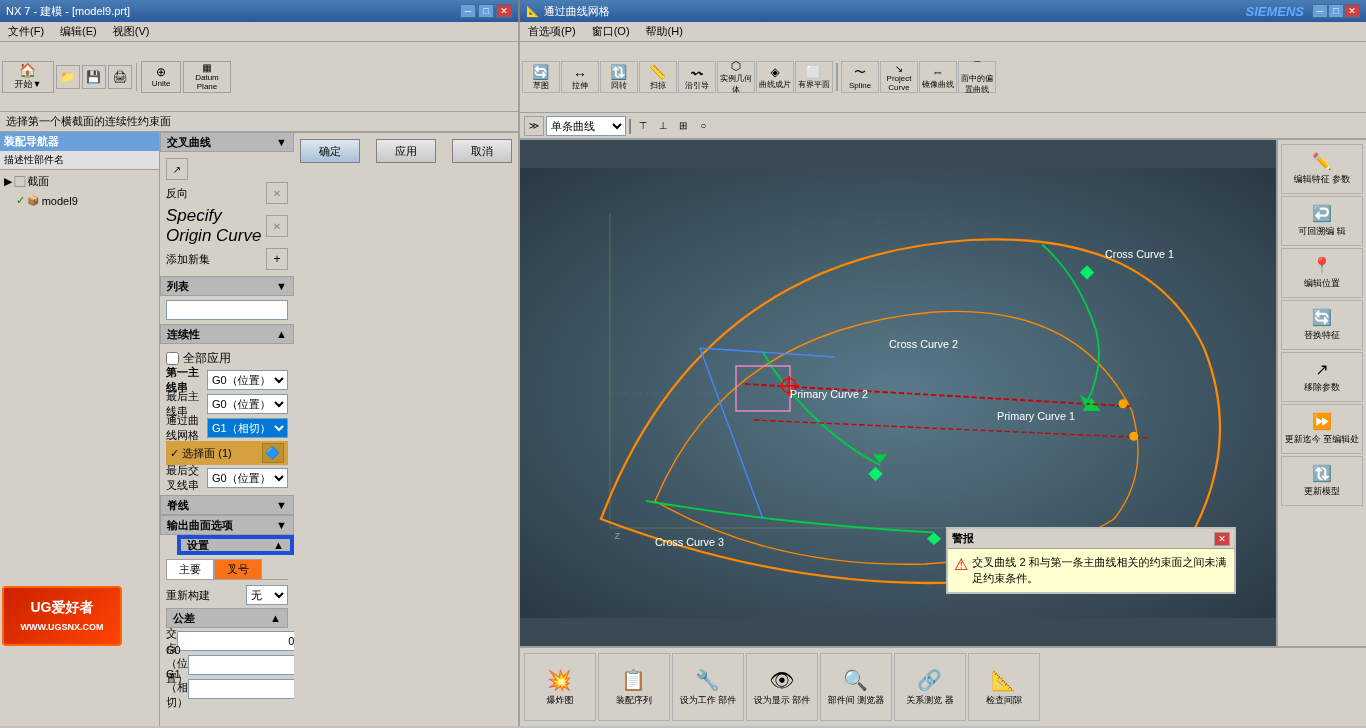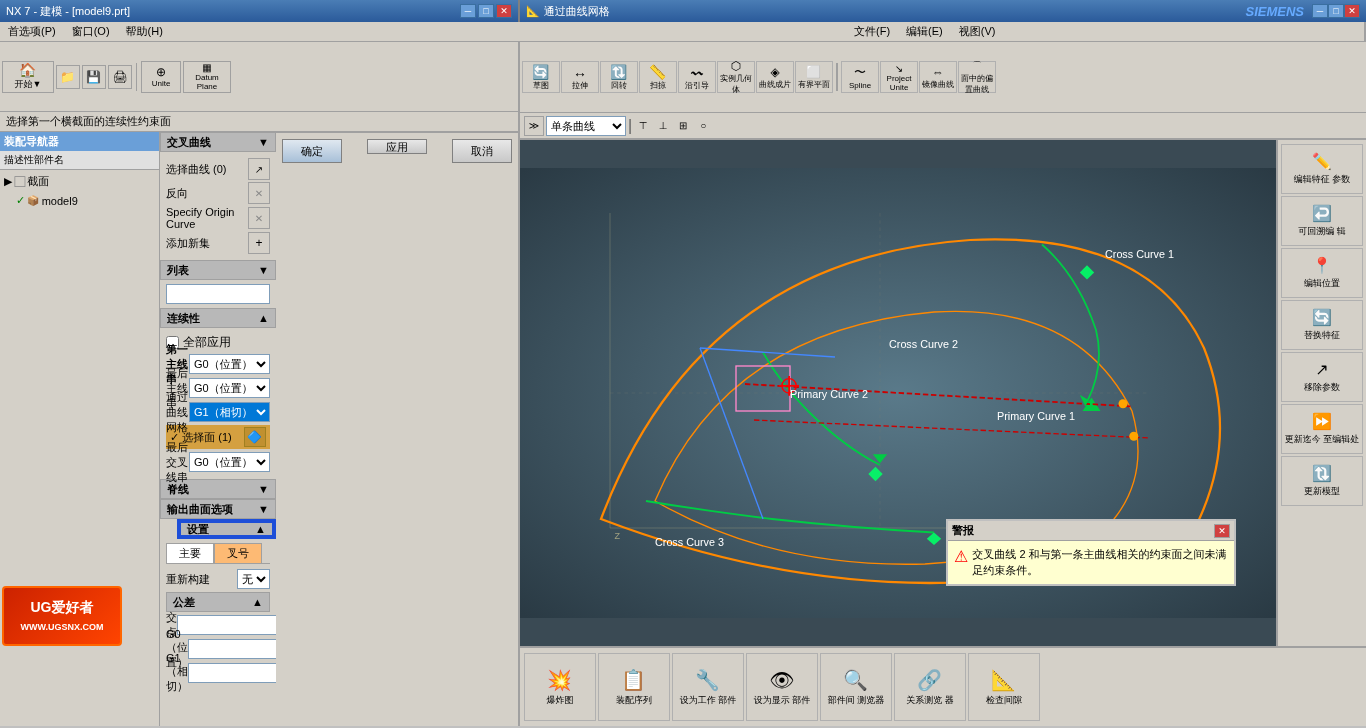--- a/index.html
+++ b/index.html
@@ -30,30 +30,30 @@
     <span style="flex:1;">通过曲线网格</span>
     <div style="font-size:13px; font-weight:bold; font-style:italic; color:#6af; margin-right:8px;">SIEMENS</div>
     <div class="title-btn">─</div>
     <div class="title-btn">□</div>
     <div class="title-btn close">✕</div>
   </div>
 </div>
 
 <div style="display:flex; height:20px; background:#d4d0c8; border-bottom:1px solid #a0a0a0;">
 
+  <div style="width:520px; display:flex; align-items:center; font-size:11px; padding:0 4px; gap:8px; border-right:2px solid #a0a0a0;">
+    <span class="menu-item">文件(F)</span>
+    <span class="menu-item">编辑(E)</span>
+    <span class="menu-item">视图(V)</span>
+  </div>
+
   <div style="flex:1; display:flex; align-items:center; font-size:11px; padding:0 4px; gap:8px;">
     <span class="menu-item">首选项(P)</span>
     <span class="menu-item">窗口(O)</span>
     <span class="menu-item">帮助(H)</span>
-  </div>
-
-  <div style="width:520px; display:flex; align-items:center; font-size:11px; padding:0 4px; gap:8px; border-right:2px solid #a0a0a0;">
-    <span class="menu-item">文件(F)</span>
-    <span class="menu-item">编辑(E)</span>
-    <span class="menu-item">视图(V)</span>
   </div>
 </div>
 
 <div style="display:flex; height:calc(728px - 44px);">
 
   <div style="width:520px; display:flex; flex-direction:column; background:#d4d0c8; border-right:2px solid #a0a0a0; height:100%;">
 
     <div style="display:flex; align-items:center; height:70px; background:#d4d0c8; border-bottom:1px solid #a0a0a0; padding:2px; gap:2px; flex-wrap:wrap;">
       <div style="display:flex;flex-direction:column;align-items:center;justify-content:center;width:52px;height:32px;background:#d4d0c8;border:1px solid #a0a0a0;cursor:pointer;font-size:9px;">
         <span style="font-size:14px;">🏠</span>
@@ -103,29 +103,28 @@
 
         <div style="flex:1; overflow-y:auto; overflow-x:hidden;">
 
           <div>
             <div style="display:flex;align-items:center;justify-content:space-between;background:#b8b8b8;border:1px solid #a0a0a0;padding:2px 6px;cursor:pointer;font-weight:bold;font-size:11px;height:20px;">
               <span>交叉曲线</span>
               <span>▼</span>
             </div>
             <div style="padding:4px 6px;">
               <div style="display:flex;align-items:center;margin:2px 0;">
-                <span style="flex:1;font-size:11px;">选择曲线 (0)</span>
                 <div style="width:22px;height:22px;background:#d4d0c8;border:1px solid #a0a0a0;display:flex;align-items:center;justify-content:center;cursor:pointer;font-size:10px;">↗</div>
               </div>
               <div style="display:flex;align-items:center;margin:2px 0;">
                 <span style="flex:1;font-size:11px;">反向</span>
                 <div style="width:22px;height:22px;background:#d4d0c8;border:1px solid #a0a0a0;display:flex;align-items:center;justify-content:center;cursor:pointer;font-size:10px;color:#888;">✕</div>
               </div>
               <div style="display:flex;align-items:center;margin:2px 0;">
-                <span style="flex:1;font-size:11px;">Specify Origin Curve</span>
+                <span style="flex:1;font-size:17px;font-style:italic;">Specify Origin Curve</span>
                 <div style="width:22px;height:22px;background:#d4d0c8;border:1px solid #a0a0a0;display:flex;align-items:center;justify-content:center;cursor:pointer;font-size:10px;color:#888;">✕</div>
               </div>
               <div style="display:flex;align-items:center;margin:2px 0;">
                 <span style="flex:1;font-size:11px;">添加新集</span>
                 <div style="width:22px;height:22px;background:#d4d0c8;border:1px solid #a0a0a0;display:flex;align-items:center;justify-content:center;cursor:pointer;font-size:12px;">+</div>
               </div>
             </div>
           </div>
 
           <div>
@@ -201,21 +200,21 @@
 
           <div>
             <div style="display:flex;align-items:center;justify-content:space-between;background:#b8b8b8;border:4px solid #1d4ed8;padding:2px 6px;cursor:pointer;font-weight:bold;font-size:11px;height:20px;margin-left:17px;">
               <span>设置</span>
               <span>▲</span>
             </div>
             <div style="padding:4px 6px;">
 
               <div style="display:flex;border-bottom:1px solid #a0a0a0;margin-bottom:4px;">
                 <div style="padding:2px 12px;background:white;border:1px solid #a0a0a0;border-bottom:none;cursor:pointer;font-size:11px;">主要</div>
-                <div style="padding:2px 12px;background:#fdba74;border:1px solid #a0a0a0;border-bottom:none;cursor:pointer;font-size:11px;">叉号</div>
+                <div style="padding:2px 12px;background:#f97316;border:1px solid #a0a0a0;border-bottom:none;cursor:pointer;font-size:11px;">叉号</div>
               </div>
 
               <div style="display:flex;align-items:center;margin:2px 0;height:22px;">
                 <span style="width:80px;font-size:11px;">重新构建</span>
                 <select style="flex:1;height:20px;background:white;border:1px solid #7f9db9;font-size:11px;">
                   <option>无</option>
                 </select>
               </div>
 
               <div style="display:flex;align-items:center;justify-content:space-between;background:#b8b8b8;border:1px solid #a0a0a0;padding:2px 6px;cursor:pointer;font-weight:bold;font-size:11px;height:20px;margin:2px 0;">
@@ -235,23 +234,23 @@
 
               <div style="display:flex;align-items:center;margin:2px 0;height:22px;">
                 <span style="width:80px;font-size:11px;">G1（相切）</span>
                 <input type="text" style="flex: 1 1 0%; height: 20px; border: 1px solid rgb(127, 157, 185); background: white; font-size: 11px; text-align: right; padding: 0px 2px;" value="0.5000">
               </div>
             </div>
           </div>
 
         </div>
 
-        <div style="display:flex;justify-content:center;gap:25px;padding:6px;background:#d4d0c8;border-top:1px solid #a0a0a0;">
+        <div style="display:flex;justify-content:center;gap:16px;padding:6px;background:#d4d0c8;border-top:1px solid #a0a0a0;">
           <button style="width:60px;height:24px;background:linear-gradient(to bottom,#e0e8f0,#a8c0d8);border:1px solid #808080;cursor:pointer;font-size:11px;">确定</button>
-          <button style="width:60px;height:15px;background:linear-gradient(to bottom,#e8e8e8,#c8c8c8);border:1px solid #808080;cursor:pointer;font-size:11px;">应用</button>
+          <button style="width:60px;height:24px;background:linear-gradient(to bottom,#e8e8e8,#c8c8c8);border:1px solid #808080;cursor:pointer;font-size:11px;">应用</button>
           <button style="width:60px;height:24px;background:linear-gradient(to bottom,#e8e8e8,#c8c8c8);border:1px solid #808080;cursor:pointer;font-size:11px;">取消</button>
         </div>
 
       </div>
     </div>
   </div>
 
   <div style="flex:1; display:flex; flex-direction:column; background:#c0c0c0;">
 
     <div style="background:#d4d0c8; border-bottom:2px solid #a0a0a0;">
@@ -290,21 +289,21 @@
             <span style="font-size:12px;">⬜</span>
             <span>有界平面</span>
           </div>
         <div style="width:2px;height:28px;background:#a0a0a0;margin:0 2px;"></div>
         <div style="width:38px;height:32px;background:#d4d0c8;border:1px solid #b0b0b0;display:flex;flex-direction:column;align-items:center;justify-content:center;cursor:pointer;font-size:8px;text-align:center;">
             <span style="font-size:12px;">〜</span>
             <span>Spline</span>
           </div>
         <div style="width:38px;height:32px;background:#d4d0c8;border:1px solid #b0b0b0;display:flex;flex-direction:column;align-items:center;justify-content:center;cursor:pointer;font-size:8px;text-align:center;">
             <span style="font-size:10px;">↘</span>
-            <span>Project Unite</span>
+            <span>Project Curve</span>
           </div>
         <div style="width:38px;height:32px;background:#d4d0c8;border:1px solid #b0b0b0;display:flex;flex-direction:column;align-items:center;justify-content:center;cursor:pointer;font-size:8px;text-align:center;">
             <span style="font-size:12px;">⇔</span>
             <span>镜像曲线</span>
           </div>
         <div style="width:38px;height:32px;background:#d4d0c8;border:1px solid #b0b0b0;display:flex;flex-direction:column;align-items:center;justify-content:center;cursor:pointer;font-size:8px;text-align:center;">
             <span style="font-size:10px;">⌒</span>
             <span>面中的偏置曲线</span>
           </div>
       </div>
@@ -376,21 +375,21 @@
           <text x="105" y="412" fill="#a0a080" font-size="10">Z</text>
           <text x="700" y="408" fill="#a0a080" font-size="10">X</text>
 
           <text x="650" y="100" fill="white" font-size="12">Cross Curve  1</text>
           <text x="410" y="200" fill="white" font-size="12">Cross Curve  2</text>
           <text x="300" y="255" fill="white" font-size="12">Primary Curve  2</text>
           <text x="530" y="280" fill="white" font-size="12">Primary Curve  1</text>
           <text x="150" y="420" fill="white" font-size="12">Cross Curve  3</text>
         </svg>
 
-        <div style="position:absolute;bottom:60px;right:40px;background:#ffffd0;border:2px solid #c0c0c0;padding:0;font-size:11px;width:290px;">
+        <div style="position:absolute;bottom:52px;right:40px;background:#ffffd0;border:2px solid #c0c0c0;padding:0;font-size:11px;width:290px;">
           <div style="display:flex;align-items:center;justify-content:space-between;background:#d4d0c8;padding:2px 4px;border-bottom:1px solid #a0a0a0;">
             <span style="font-weight:bold;">警报</span>
             <div style="width:16px;height:14px;background:#d04040;border:1px solid #a0a0a0;color:white;font-size:9px;cursor:pointer;display:flex;align-items:center;justify-content:center;">✕</div>
           </div>
           <div style="display:flex;align-items:flex-start;gap:4px;padding:6px;">
             <span style="color:red;font-size:16px;flex-shrink:0;">⚠</span>
             <span style="font-size:11px;line-height:1.4;">交叉曲线 2 和与第一条主曲线相关的约束面之间未满足约束条件。</span>
           </div>
         </div>
 

